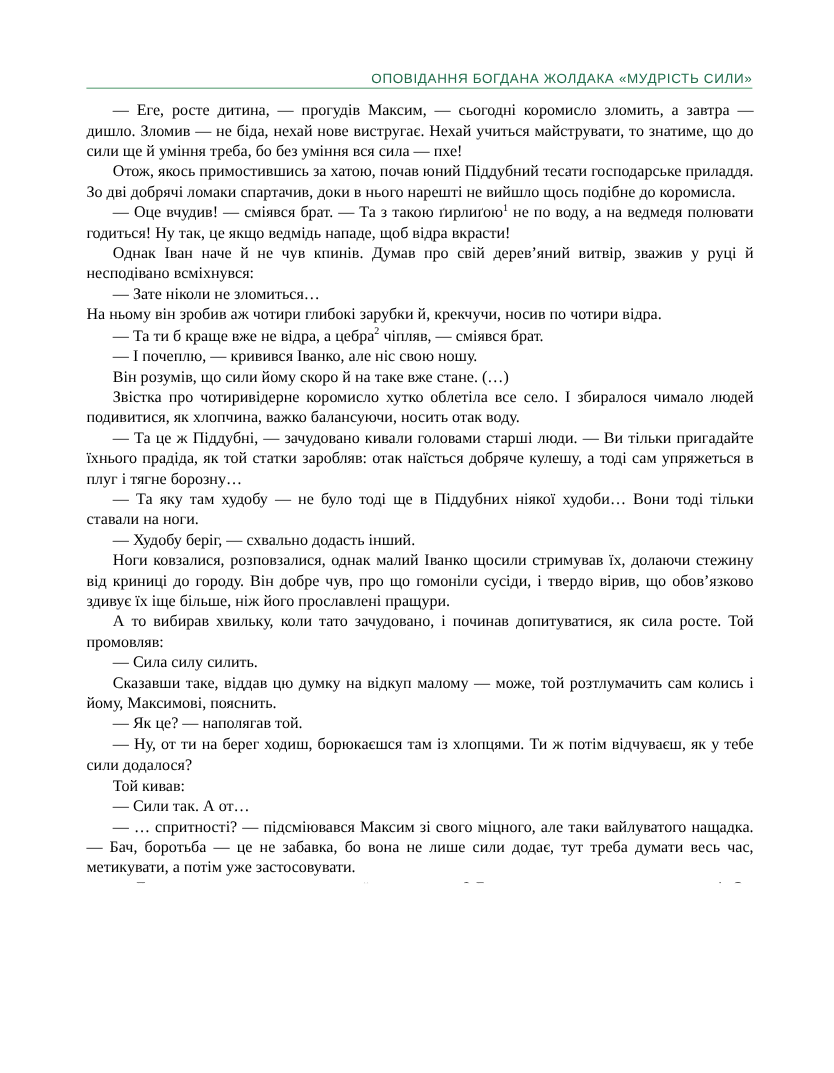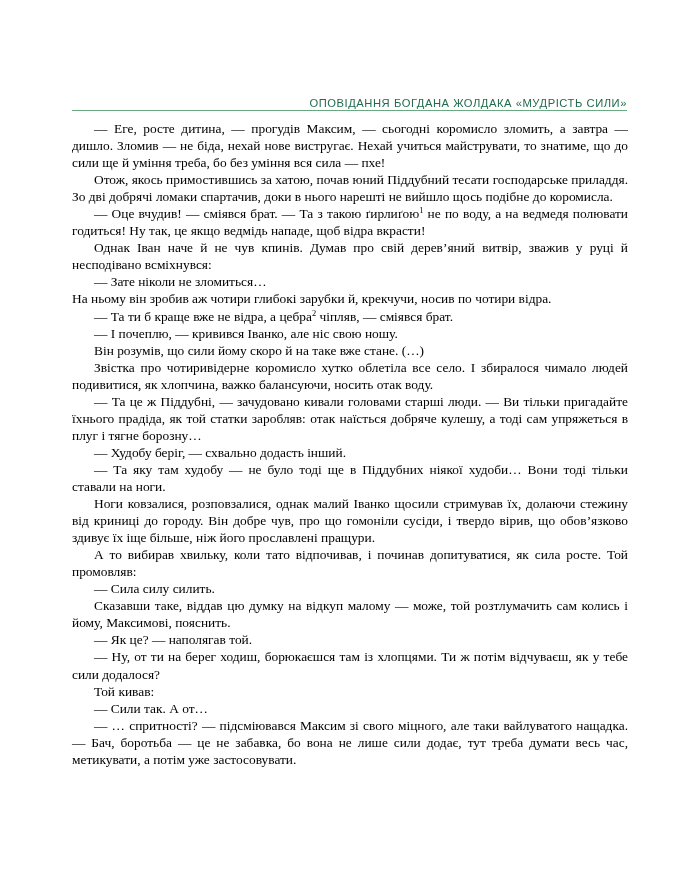--- a/index.html
+++ b/index.html
@@ -9,21 +9,20 @@
     background: #ffffff;
   }
   .page {
     position: relative;
     width: 695px;
     height: 736px;
     background: #ffffff;
     overflow: hidden;
     font-family: "Liberation Serif", "DejaVu Serif", serif;
     color: #000000;
-    margin-top: 37px;
   }
 
   
   .running-head {
     position: absolute;
     left: 72px;
     top: 56px;
     width: 555px;
     text-align: right;
   }
@@ -159,24 +158,24 @@
     <p class="para">Отож, якось примостившись за хатою, почав юний Піддубний тесати господарське приладдя.  Зо дві добрячі ломаки спартачив, доки в нього нарешті не вийшло щось подібне до коромисла.</p>
     <p class="para">— Оце вчудив! — сміявся брат. — Та з такою ґирлиґою<sup class="fn">1</sup> не по воду, а на ведмедя полювати годиться! Ну так, це якщо ведмідь нападе, щоб відра вкрасти!</p>
     <p class="para">Однак Іван наче й не чув кпинів. Думав про свій дерев’яний витвір, зважив у руці й несподівано всміхнувся:</p>
     <p class="para">— Зате ніколи не зломиться…</p>
     <p class="para noindent">На ньому він зробив аж чотири глибокі зарубки й, крекчучи, носив по чотири відра.</p>
     <p class="para">— Та ти б краще вже не відра, а цебра<sup class="fn">2</sup> чіпляв, — сміявся брат.</p>
     <p class="para">— І почеплю, — кривився Іванко, але ніс свою ношу.</p>
     <p class="para">Він розумів, що сили йому скоро й на таке вже стане. (…)</p>
     <p class="para">Звістка про чотиривідерне коромисло хутко облетіла все село. І збиралося чимало людей подивитися, як хлопчина, важко балансуючи, носить отак воду.</p>
     <p class="para">— Та це ж Піддубні, — зачудовано кивали головами старші люди. — Ви тільки пригадайте їхнього прадіда, як той статки заробляв: отак наїсться добряче кулешу, а тоді сам упряжеться в плуг і тягне борозну…</p>
+    <p class="para">— Та яку там худобу — не було тоді ще в Піддубних ніякої худоби… Вони тоді тільки ставали на ноги.</p>
     <p class="para">— Худобу беріг, — схвально додасть інший.</p>
-    <p class="para">— Та яку там худобу — не було тоді ще в Піддубних ніякої худоби… Вони тоді тільки ставали на ноги.</p>
     <p class="para">Ноги ковзалися, розповзалися, однак малий Іванко щосили стримував їх, долаючи стежину від криниці до городу. Він добре чув, про що гомоніли сусіди, і твердо вірив, що обов’язково здивує їх іще більше, ніж його прославлені пращури.</p>
-    <p class="para">А то вибирав хвильку, коли тато відпочивав, і починав допитуватися, як сила росте. Той промовляв:</p>
+    <p class="para">А то вибирав хвильку, коли тато зачудовано, і починав допитуватися, як сила росте. Той промовляв:</p>
     <p class="para">— Сила  силу силить.</p>
     <p class="para">Сказавши таке, віддав цю думку на відкуп малому — може, той розтлумачить сам колись і йому, Максимові, пояснить.</p>
     <p class="para">— Як це? — наполягав той.</p>
     <p class="para">— Ну, от ти на берег ходиш, борюкаєшся там із хлопцями. Ти ж потім відчуваєш, як у тебе сили додалося?</p>
     <p class="para">Той кивав:</p>
     <p class="para">— Сили так. А от…</p>
     <p class="para">— … спритності? — підсміювався Максим зі свого міцного, але таки вайлуватого нащадка. — Бач, боротьба — це не забавка, бо вона не лише сили додає, тут треба думати весь час, метикувати, а потім уже застосовувати.</p>
     <p class="para">— Де ж ти навчишся, як зараз такої школи немає? Бо ми, селяни, до цього не навчені. От, скажімо, татари — ото митці до боротьби.</p>
     <p class="para">— А де навчитися?</p>
     <p class="para">— Сильні?</p>

